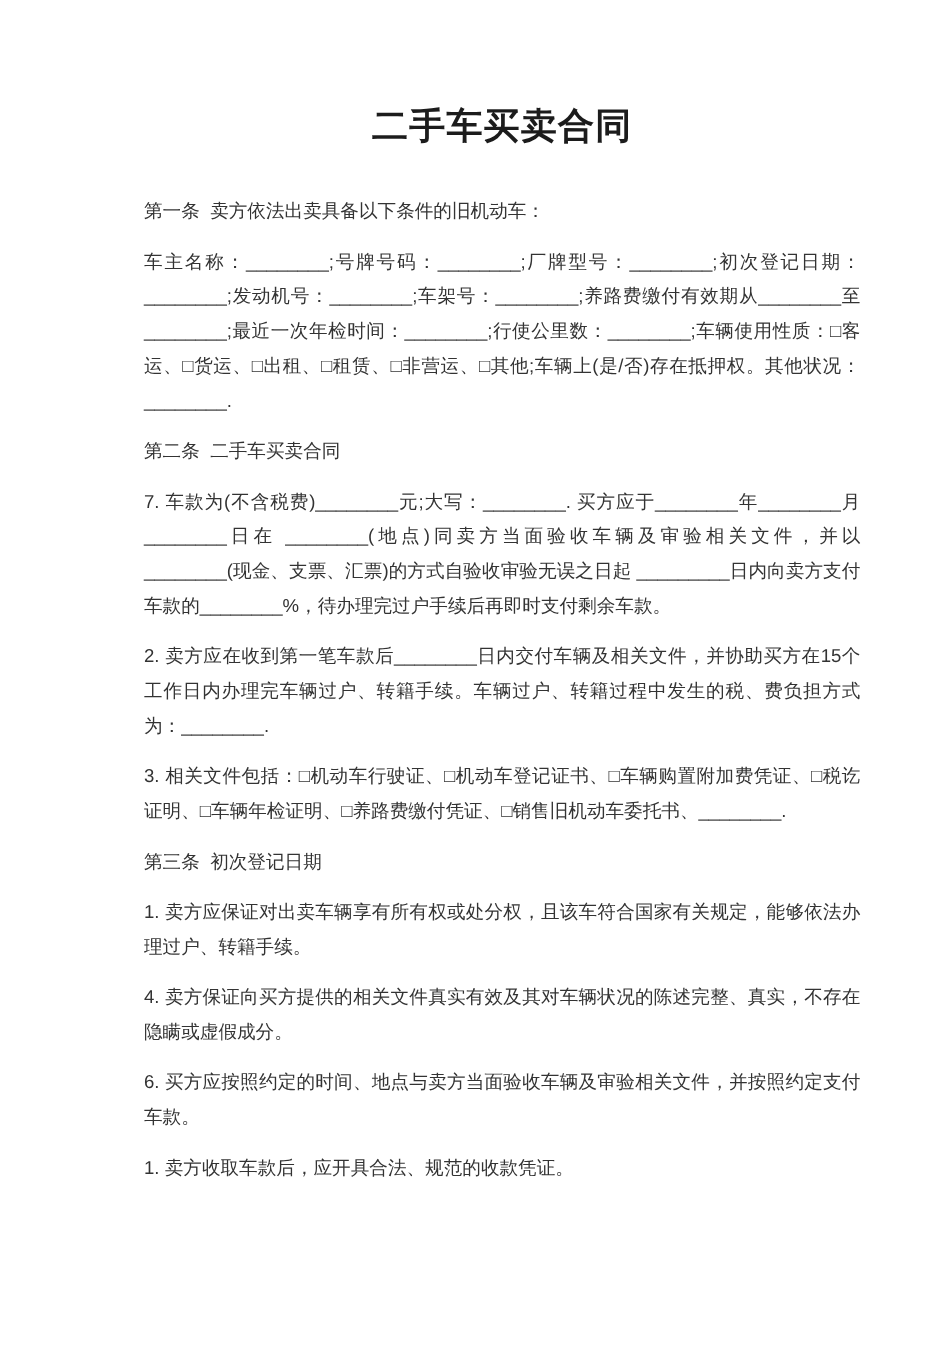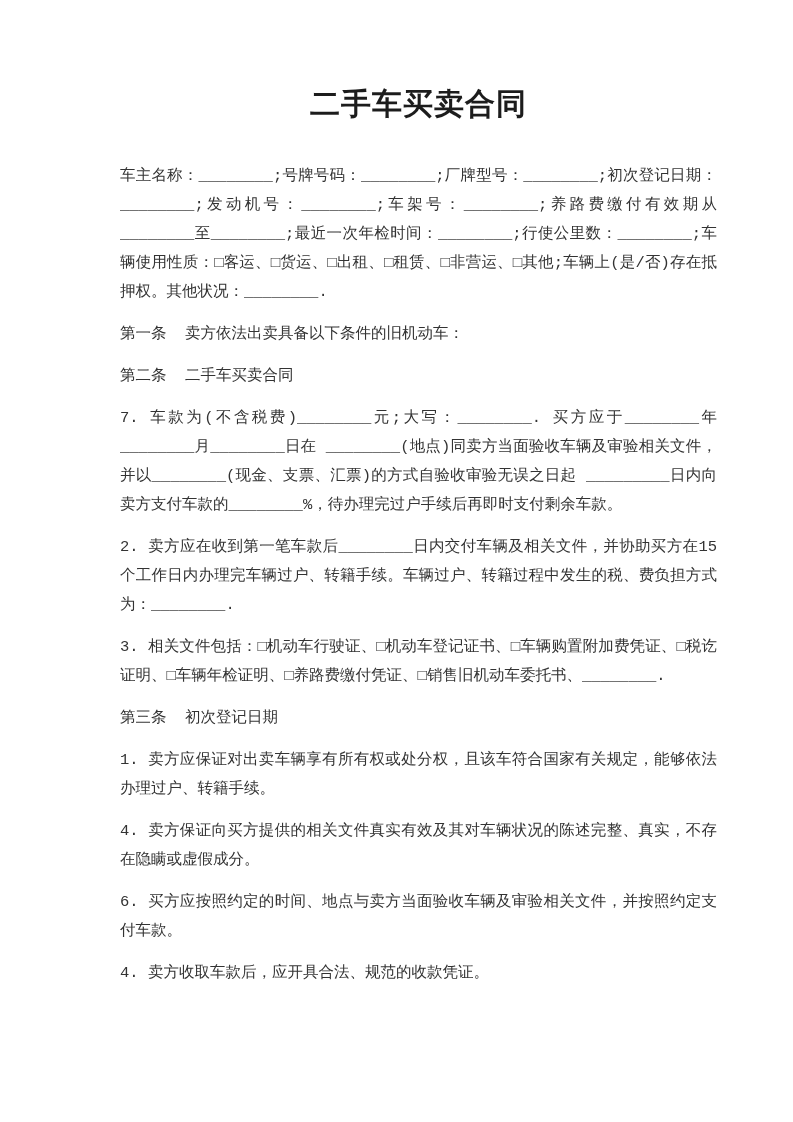--- a/index.html
+++ b/index.html
@@ -11,21 +11,21 @@
     width: 793px;
     height: 1122px;
     overflow: hidden;
   }
   .page {
     box-sizing: border-box;
     width: 793px;
     height: 1122px;
     padding: 86px 76px 0 120px;
     background: #ffffff;
-    font-family: Liberation Mono, monospace;
+    font-family: Liberation Sans, sans-serif;
     color: #333333;
   }
   .doc-title {
     margin: 0 0 36px 0;
     font-size: 30px;
     line-height: 40px;
     font-weight: bold;
     text-align: center;
     color: #1c1c1c;
     letter-spacing: 1px;
@@ -38,34 +38,34 @@
     white-space: pre-wrap;
     word-break: break-word;
   }
 </style>
 </head>
 <body>
 
 <div class="page">
   <h1 class="doc-title">二手车买卖合同</h1>
 
+  <p class="doc-block">第一条  卖方依法出卖具备以下条件的旧机动车：</p>
+
   <p class="doc-block">车主名称：________;号牌号码：________;厂牌型号：________;初次登记日期：________;发动机号：________;车架号：________;养路费缴付有效期从________至________;最近一次年检时间：________;行使公里数：________;车辆使用性质：□客运、□货运、□出租、□租赁、□非营运、□其他;车辆上(是/否)存在抵押权。其他状况：________.</p>
-
-  <p class="doc-block">第一条  卖方依法出卖具备以下条件的旧机动车：</p>
 
   <p class="doc-block">第二条  二手车买卖合同</p>
 
   <p class="doc-block">7. 车款为(不含税费)________元;大写：________. 买方应于________年________月________日在 ________(地点)同卖方当面验收车辆及审验相关文件，并以________(现金、支票、汇票)的方式自验收审验无误之日起 _________日内向卖方支付车款的________%，待办理完过户手续后再即时支付剩余车款。</p>
 
   <p class="doc-block">2. 卖方应在收到第一笔车款后________日内交付车辆及相关文件，并协助买方在15个工作日内办理完车辆过户、转籍手续。车辆过户、转籍过程中发生的税、费负担方式为：________.</p>
 
   <p class="doc-block">3. 相关文件包括：□机动车行驶证、□机动车登记证书、□车辆购置附加费凭证、□税讫证明、□车辆年检证明、□养路费缴付凭证、□销售旧机动车委托书、________.</p>
 
   <p class="doc-block">第三条  初次登记日期</p>
 
   <p class="doc-block">1. 卖方应保证对出卖车辆享有所有权或处分权，且该车符合国家有关规定，能够依法办理过户、转籍手续。</p>
 
   <p class="doc-block">4. 卖方保证向买方提供的相关文件真实有效及其对车辆状况的陈述完整、真实，不存在隐瞒或虚假成分。</p>
 
   <p class="doc-block">6. 买方应按照约定的时间、地点与卖方当面验收车辆及审验相关文件，并按照约定支付车款。</p>
 
-  <p class="doc-block">4. 卖方收取车款后，应开具合法、规范的收款凭证。</p>
+  <p class="doc-block">1. 卖方收取车款后，应开具合法、规范的收款凭证。</p>
 </div>
 
 </body></html>

